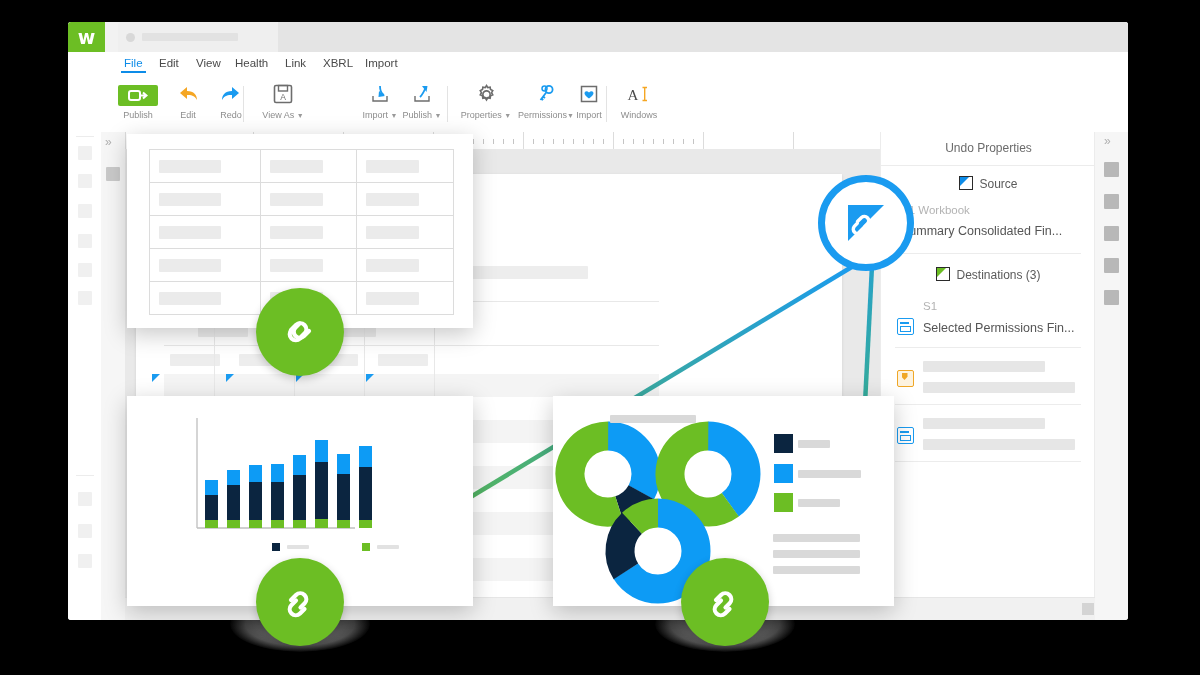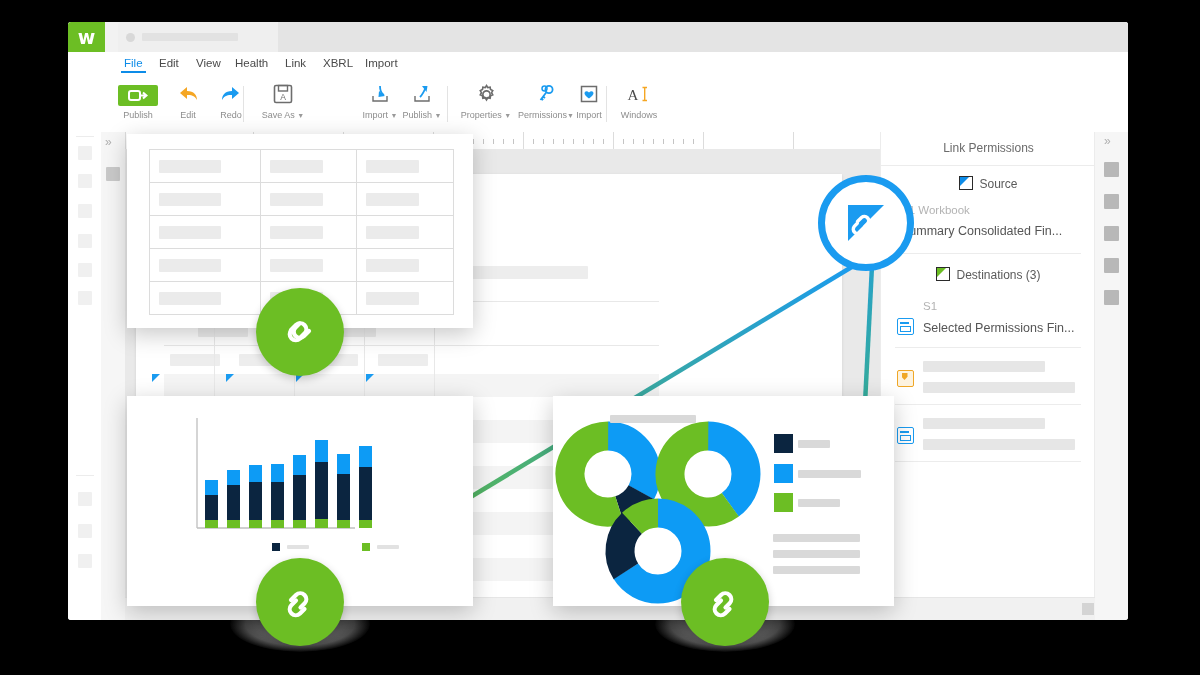--- a/index.html
+++ b/index.html
@@ -185,21 +185,21 @@
       <div class="rib-sep" style="left:175px;"></div>
 
       <div class="rib-btn" style="left:184px;width:62px;">
         <div class="rib-ico">
           <svg width="22" height="22" viewBox="0 0 22 22">
               <rect x="2.5" y="2.5" width="17" height="17" rx="1.5" fill="none" stroke="#6d6d6d" stroke-width="1.6"></rect>
               <rect x="6.5" y="2.5" width="9" height="5.5" fill="none" stroke="#6d6d6d" stroke-width="1.4"></rect>
               <text x="11" y="17" font-size="8.5" font-family="Liberation Sans, sans-serif" text-anchor="middle" fill="#6d6d6d">A</text>
             </svg>
         </div>
-        <span class="rib-lbl"><span>Save As</span> <span class="caret">▼</span></span>
+        <span class="rib-lbl"><span>View As</span> <span class="caret">▼</span></span>
       </div>
 
       <div class="rib-btn" style="left:283px;width:58px;">
         <div class="rib-ico">
           <svg width="22" height="22" viewBox="0 0 22 22">
               <path d="M11 3 C11 9 13 11 15 12" stroke="#1a9bf0" stroke-width="1.8" fill="none"></path>
               <path d="M10 8 L16 13 L9.5 14 Z" fill="#1a9bf0"></path>
               <path d="M4 13 L4 18 L18 18 L18 13" stroke="#6d6d6d" stroke-width="1.4" fill="none"></path>
             </svg>
         </div>
@@ -386,21 +386,21 @@
           <div class="tri blue" style="left:230px;top:200px;"></div>
           <div class="tri green" style="left:16px;top:246px;"></div>
           <div class="tri green" style="left:90px;top:292px;"></div>
           <div class="tri green" style="left:90px;top:352px;"></div>
           <div class="tri green" style="left:90px;top:430px;"></div>
         </div>
       </div>
     </div>
 
     <div class="lp">
-      <div class="lp-title">Link Permissions</div>
+      <div class="lp-title">Undo Properties</div>
 
       <div class="lp-sechdr" style="top:44px;">
         <span class="sqico"></span><span>Source</span>
       </div>
       <div class="lp-sub" style="left:20px;top:72px;">S1 Workbook</div>
       <div class="lp-main" style="left:20px;top:92px;">Summary Consolidated Fin...</div>
       <div class="lp-div" style="left:14px;top:121px;width:186px;"></div>
 
       <div class="lp-sechdr" style="top:135px;">
         <span class="sqico grn"></span><span>Destinations (3)</span>

